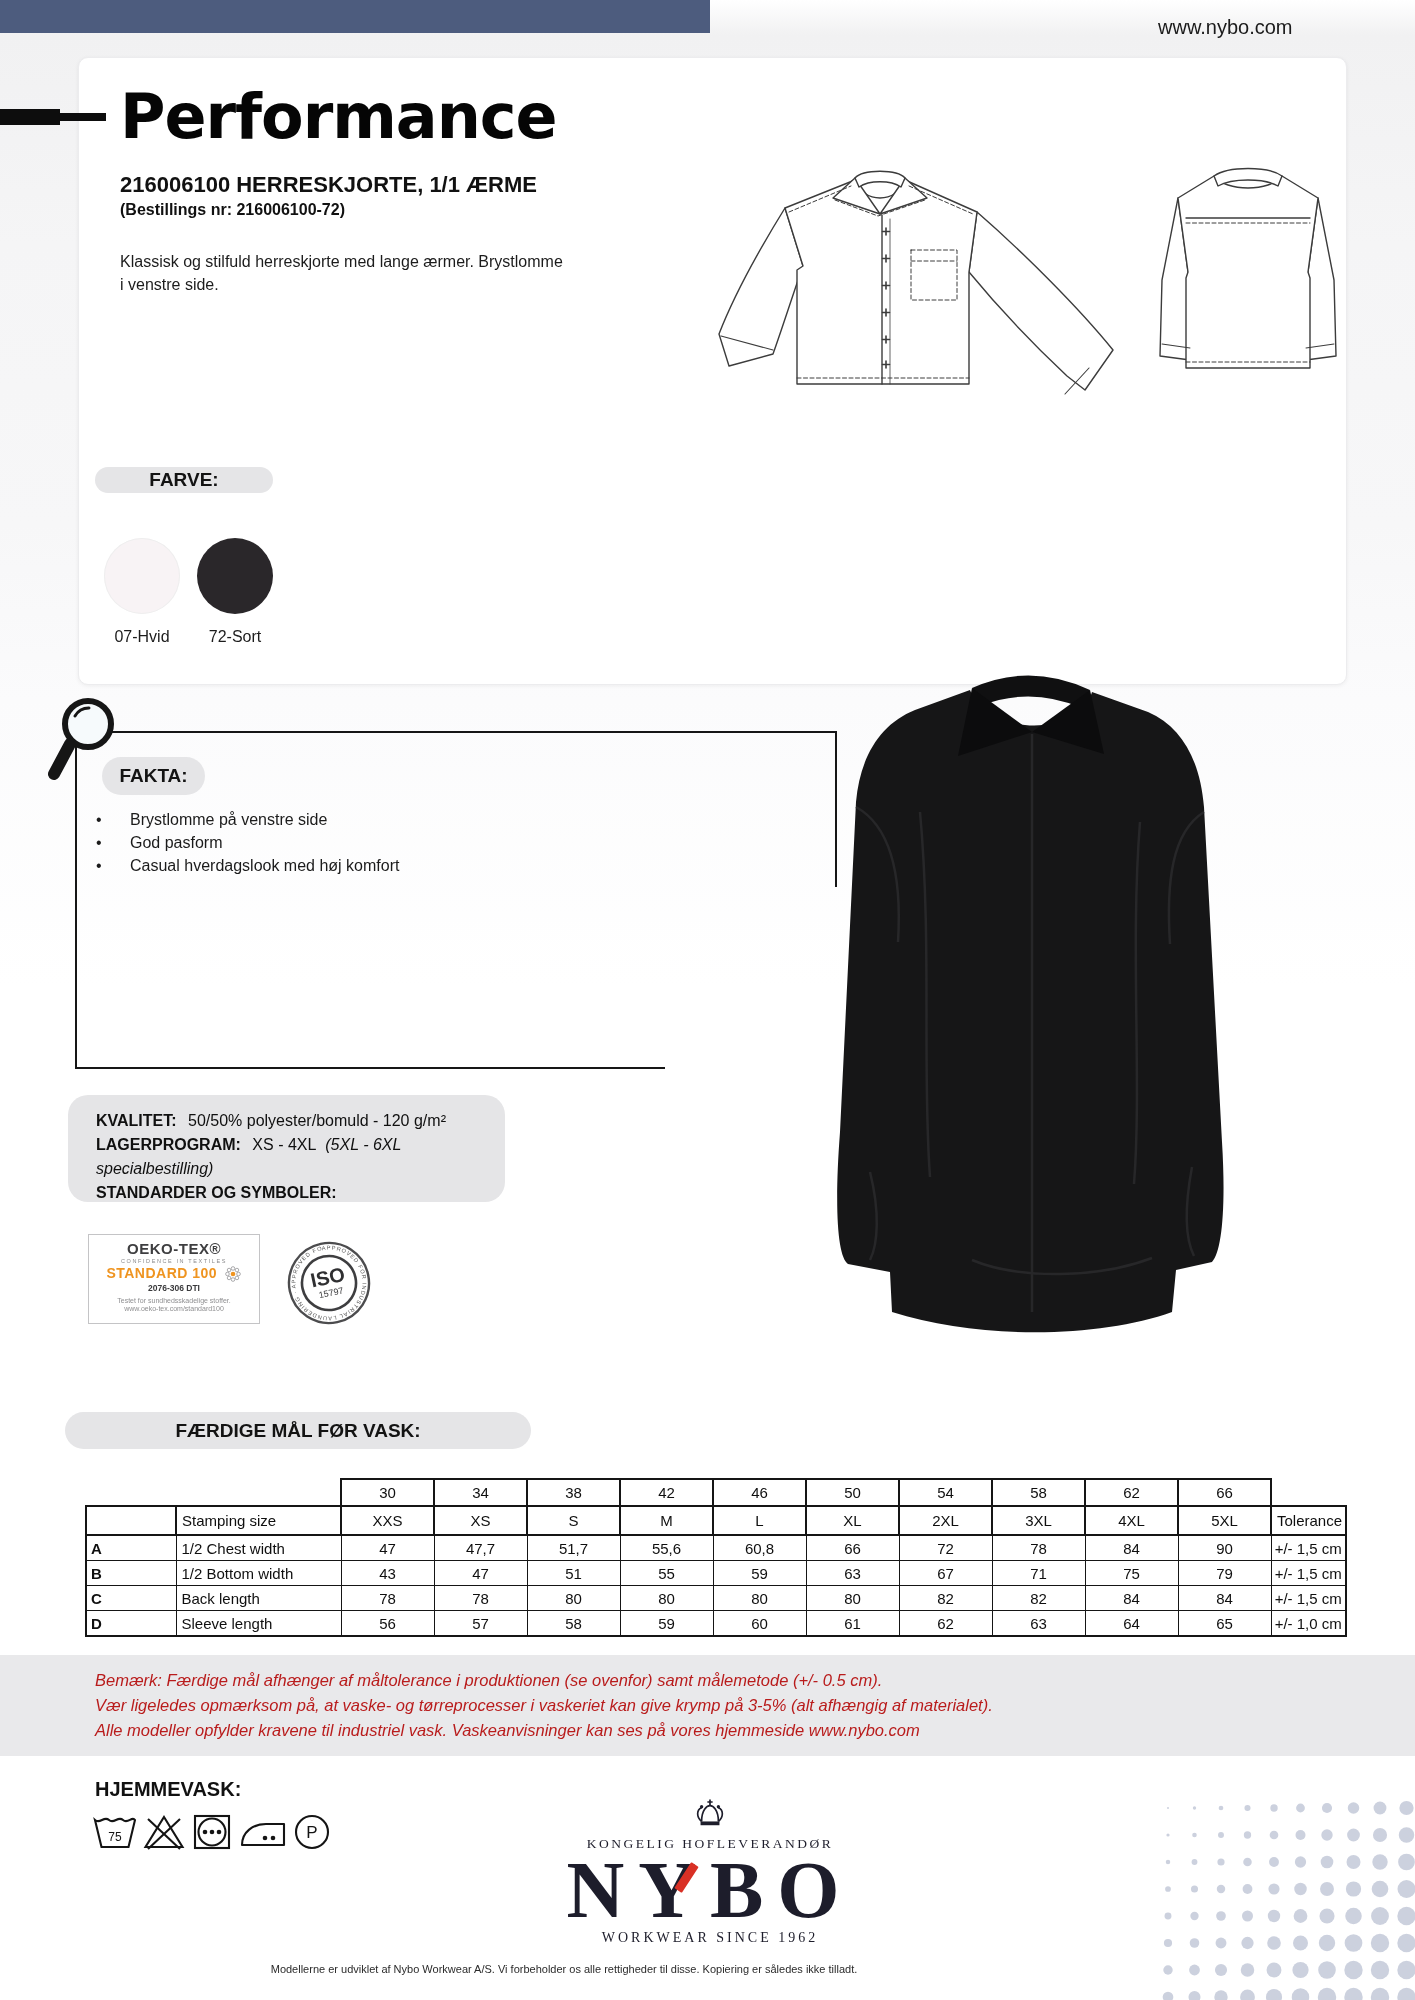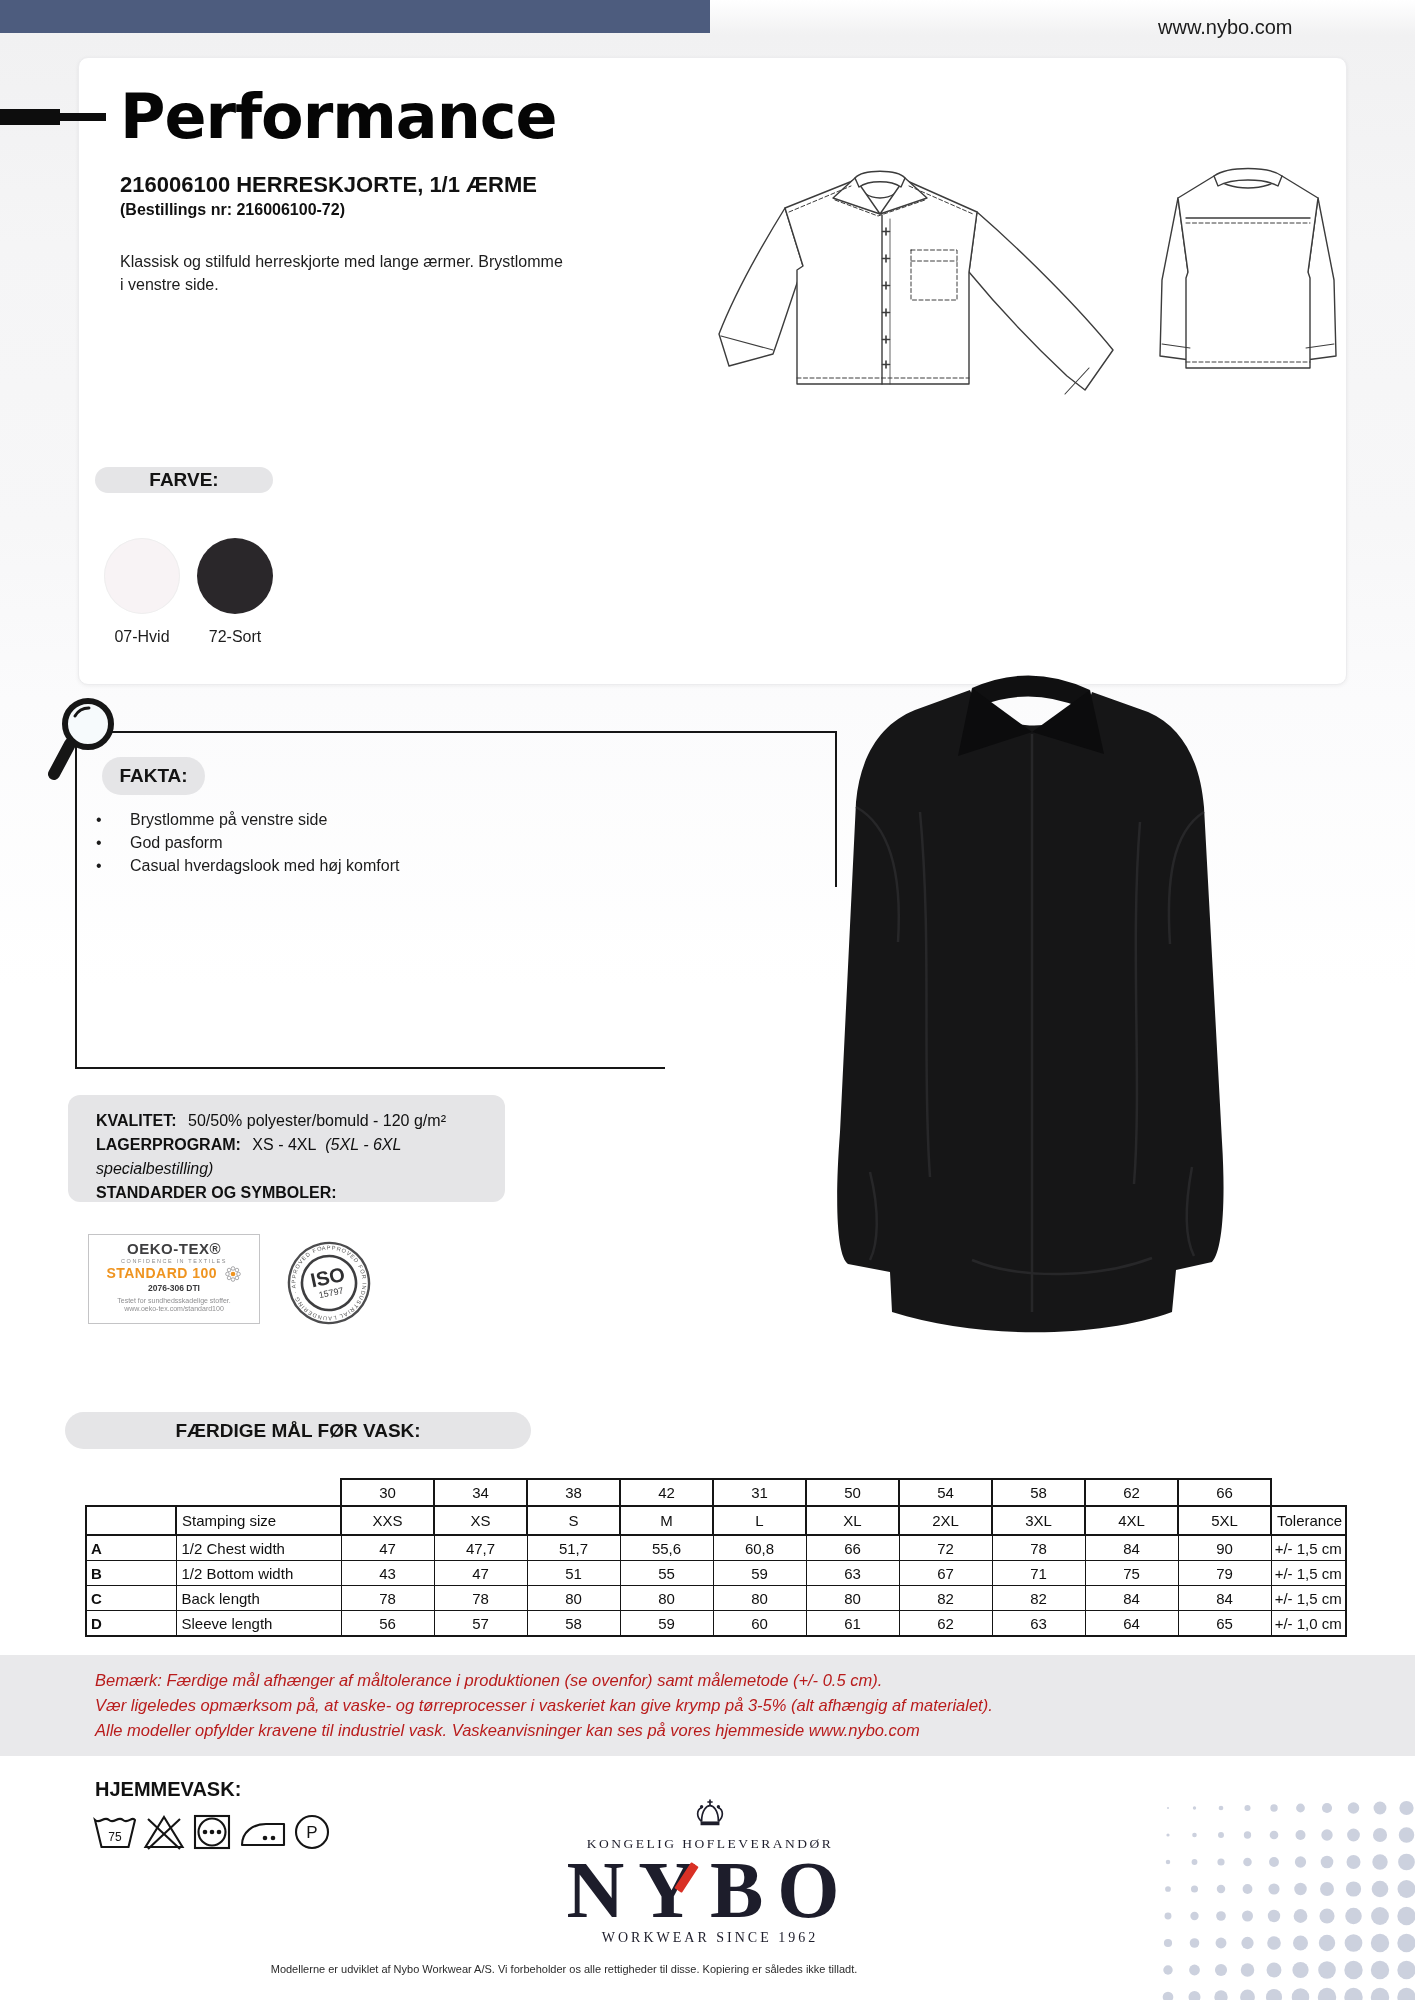--- a/index.html
+++ b/index.html
@@ -24,21 +24,21 @@
   .pill{background:#e5e5e7;border-radius:20px;display:flex;align-items:center;justify-content:center;
         font-weight:bold;color:#131313;}
   .farve-pill{left:95px;top:467px;width:178px;height:26px;font-size:19px;}
   .swatch{border-radius:50%;width:76px;height:76px;}
   .swatch-label{font-size:16px;text-align:center;color:#1c1c1c;}
   .fakta-pill{left:102px;top:757px;width:103px;height:38px;font-size:19px;}
   .boxline{background:#161616;}
   .fakta-list{left:92px;top:808px;width:420px;margin:0;padding:0;list-style:none;font-size:16px;line-height:23px;color:#1b1b1b;}
   .fakta-list li{position:relative;padding-left:38px;}
   .fakta-list li::before{content:"\2022";position:absolute;left:4px;top:0;font-size:16px;}
-  .kval-box{left:68px;top:1095px;width:437px;height:107px;background:#e5e5e7;border-radius:12px;
+  .kval-box{left:68px;top:1095px;width:437px;height:107px;background:#e5e5e7;border-radius:20px;
             padding:14px 0 0 28px;box-sizing:border-box;font-size:16px;line-height:24px;color:#101010;}
   .kval-box b{font-weight:bold;}
   .kval-box .it{font-style:italic;}
   .oeko{left:88px;top:1234px;width:172px;height:90px;background:#fff;border:1px solid #c4c4c6;
         box-sizing:border-box;text-align:center;padding-top:5px;}
   .oeko .l1{font-size:15px;font-weight:bold;color:#3e3e40;letter-spacing:.5px;}
   .oeko .l2{font-size:5.5px;letter-spacing:1.6px;color:#8a8a8c;margin-top:1px;}
   .oeko .l3{font-size:14px;font-weight:bold;color:#ef9420;letter-spacing:.5px;display:inline-block;}
   .oeko .l4{font-size:8.5px;font-weight:bold;color:#3a3a3c;margin-top:0px;}
   .oeko .l5,.oeko .l6{font-size:7px;color:#8f8f91;line-height:8.5px;}
@@ -244,21 +244,21 @@
       <col style="width:75px">
     </colgroup>
     <tbody id="mtbody">
         <tr>
           <td class="nb"></td>
           <td class="nb"></td>
           <td class="num thick">30</td>
           <td class="num thick">34</td>
           <td class="num thick">38</td>
           <td class="num thick">42</td>
-          <td class="num thick">31</td>
+          <td class="num thick">46</td>
           <td class="num thick">50</td>
           <td class="num thick">54</td>
           <td class="num thick">58</td>
           <td class="num thick">62</td>
           <td class="num thick">66</td>
           <td class="nb"></td>
         </tr>
         <tr>
           <td class="thick"></td>
           <td class="thick">Stamping size</td>

